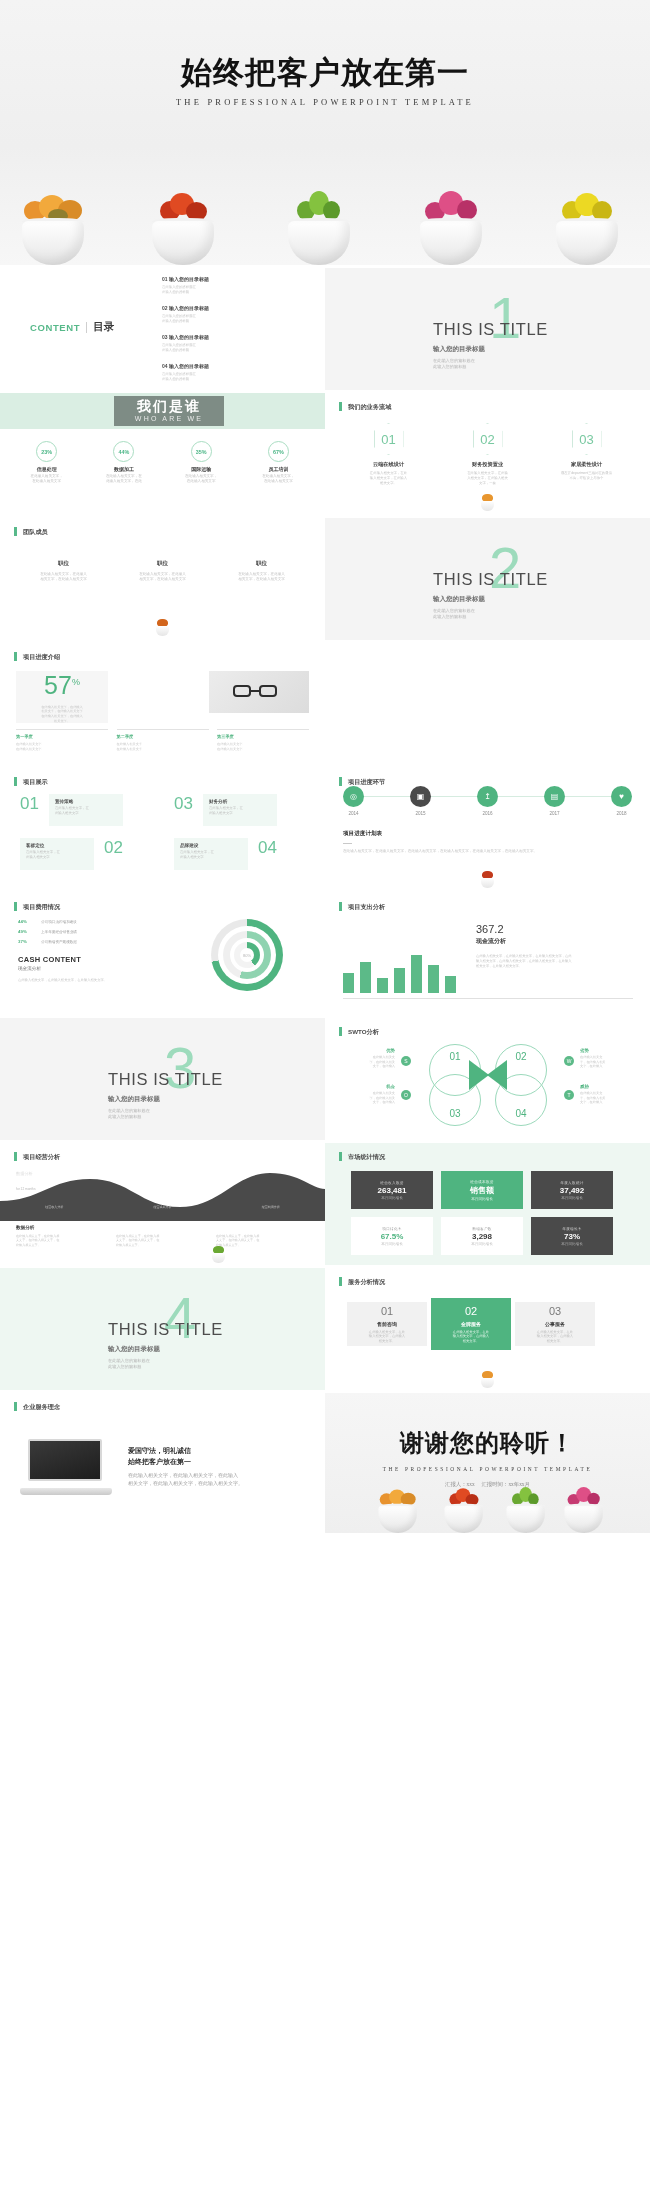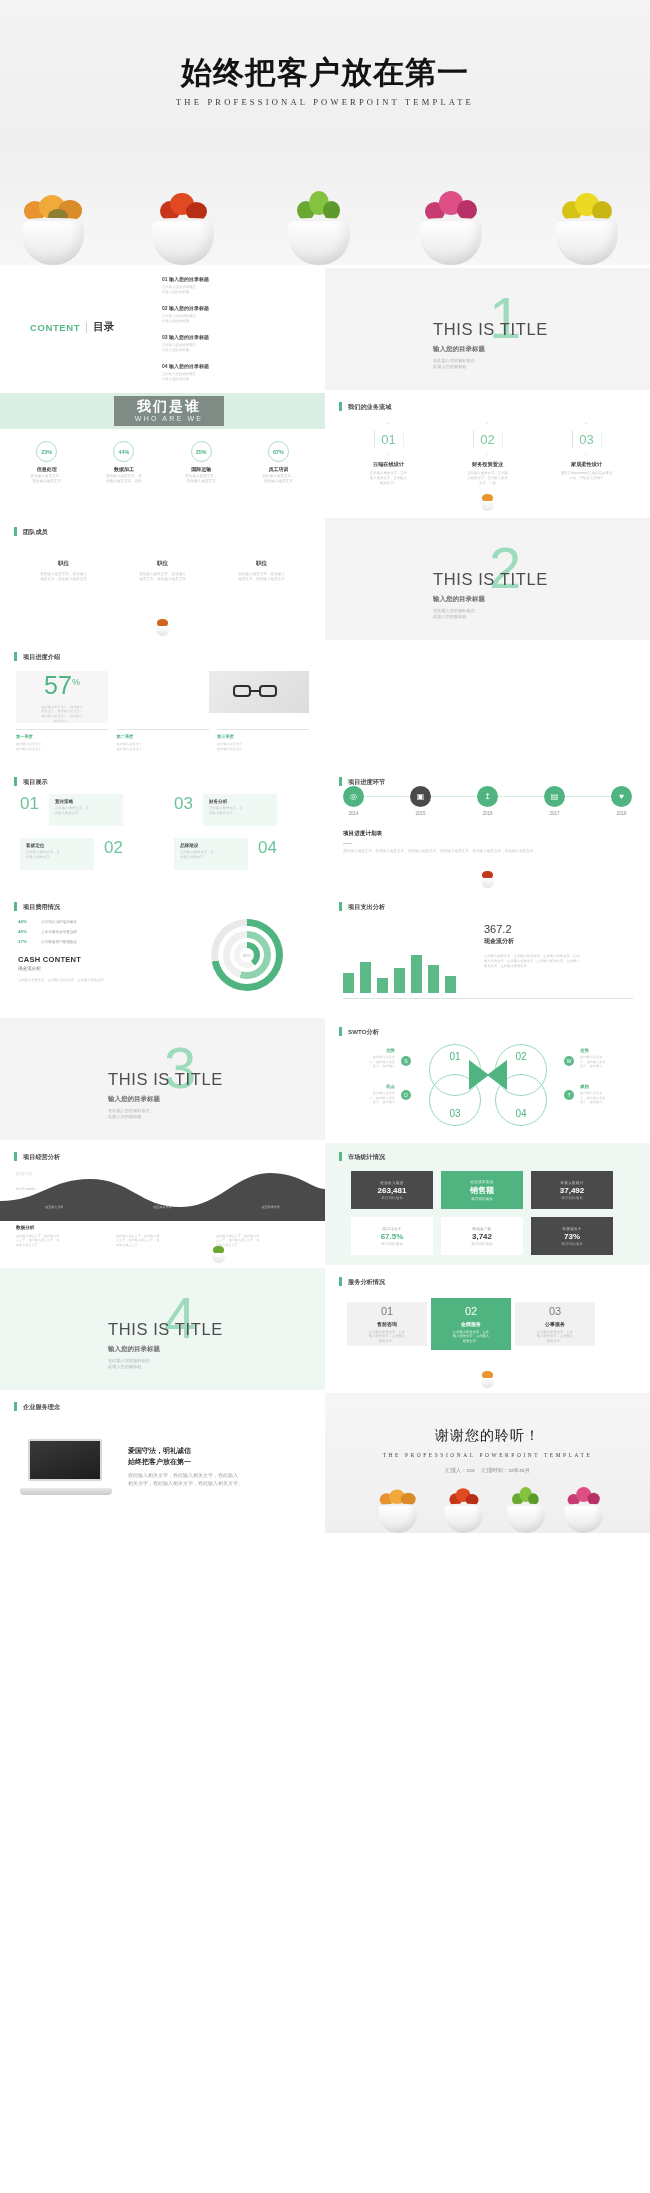--- a/index.html
+++ b/index.html
@@ -142,21 +142,21 @@
   .mcard .mc { font-size:3.6px; margin-top:1px; }
 
   
   .scard { width:80px; height:44px; display:flex; flex-direction:column;
     align-items:center; justify-content:center; }
   .scard .sn { font-size:11px; font-weight:300; }
   .scard .sl { font-size:5px; font-weight:bold; margin-top:4px; }
   .scard .sb { font-size:3.3px; line-height:4.4px; margin-top:3px; text-align:center; }
 
   
-  .thanks-cn { font-size:14px; font-weight:normal; color:#161616; letter-spacing:1px; }
+  .thanks-cn { font-size:24px; font-weight:bold; color:#161616; letter-spacing:1px; }
   .thanks-en { font-size:5.4px; letter-spacing:2.6px; color:#444;
     font-family:"Liberation Serif","DejaVu Serif",serif; margin-top:7px; }
   .thanks-meta { font-size:5.4px; color:#8e8e8e; margin-top:9px;
     font-family:"Liberation Serif","DejaVu Serif",serif; }
 
   
   .laptop { position:relative; width:92px; height:56px; }
   .lt-screen { position:absolute; left:8px; top:0; width:74px; height:42px;
     background:linear-gradient(160deg,#3a3a3a,#1d1d1d); border-radius:2px; border:2px solid #d8d8d8; }
   .lt-base { position:absolute; left:0; bottom:0; width:92px; height:7px;
@@ -542,21 +542,21 @@
                 display:flex;align-items:flex-end;gap:6px">
       <div class="bar" style="height:33%"></div>
       <div class="bar" style="height:50%"></div>
       <div class="bar" style="height:24%"></div>
       <div class="bar" style="height:41%"></div>
       <div class="bar" style="height:62%"></div>
       <div class="bar" style="height:45%"></div>
       <div class="bar" style="height:28%"></div>
     </div>
     <div style="position:absolute;left:18px;bottom:16px;width:290px;height:1px;background:#e0e0e0"></div>
-    <div style="position:absolute;right:8px;top:30px;width:158px">
+    <div style="position:absolute;right:16px;top:30px;width:158px">
       <div style="font-size:11px;color:#3a3a3a;font-weight:300">367.2</div>
       <div style="font-size:6px;color:#3a3a3a;font-weight:bold;margin-top:2px">现金流分析</div>
       <div style="font-size:3.3px;color:#c2c2c2;line-height:5px;margin-top:8px;white-space:pre-line">在此输入相关文字，在此输入相关文字，在此输入相关文字，在此
 输入相关文字，在此输入相关文字，在此输入相关文字，在此输入
 相关文字，在此输入相关文字。</div>
     </div>
   </div>
 </div>
 <div class="gapline"></div>
 
@@ -684,21 +684,21 @@
         <div class="mv" style="color:#fff">37,492</div>
         <div class="mc" style="color:#b0b0b0">本月同比增长</div>
       </div>
       <div class="mcard" style="background:#ffffff;width:82px;height:38px">
         <div class="mt" style="color:#9a9a9a">项目转化率</div>
         <div class="mv" style="color:#4fb480">67.5%</div>
         <div class="mc" style="color:#bdbdbd">本月同比增长</div>
       </div>
       <div class="mcard" style="background:#ffffff;width:82px;height:38px">
         <div class="mt" style="color:#9a9a9a">新增客户数</div>
-        <div class="mv" style="color:#3c3c3c">3,742</div>
+        <div class="mv" style="color:#3c3c3c">3,298</div>
         <div class="mc" style="color:#bdbdbd">本月同比增长</div>
       </div>
       <div class="mcard" style="background:#4a4a4a;width:82px;height:38px">
         <div class="mt" style="color:#cfcfcf">年度增长率</div>
         <div class="mv" style="color:#fff">73%</div>
         <div class="mc" style="color:#b0b0b0">本月同比增长</div>
       </div>
     </div>
   </div>
 </div>

